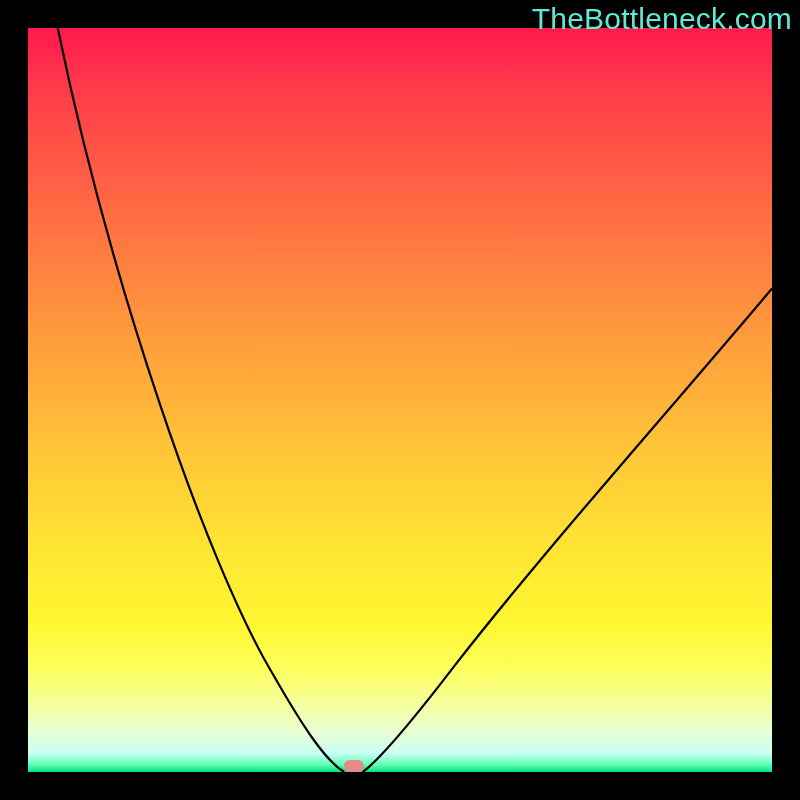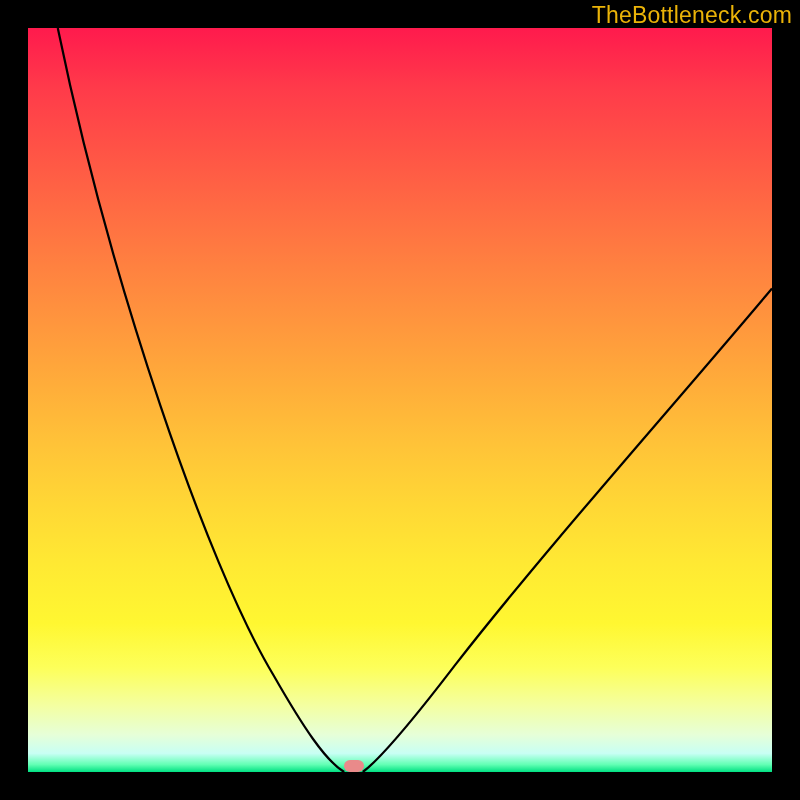--- a/index.html
+++ b/index.html
@@ -58,22 +58,22 @@
     width: 20px;
     height: 12px;
     background: #e98a8a;
     border-radius: 6px;
     transform: translate(-50%, -50%);
   }
   .watermark {
     position: absolute;
     top: 2px;
     right: 8px;
-    color: #eab308;
-    font-size: 23px;
+    color: #5eead4;
+    font-size: 30px;
     font-weight: 500;
     letter-spacing: 0.2px;
   }
 </style>
 </head>
 <body>
 
 <div class="frame">
 
   <div class="plot-area">

